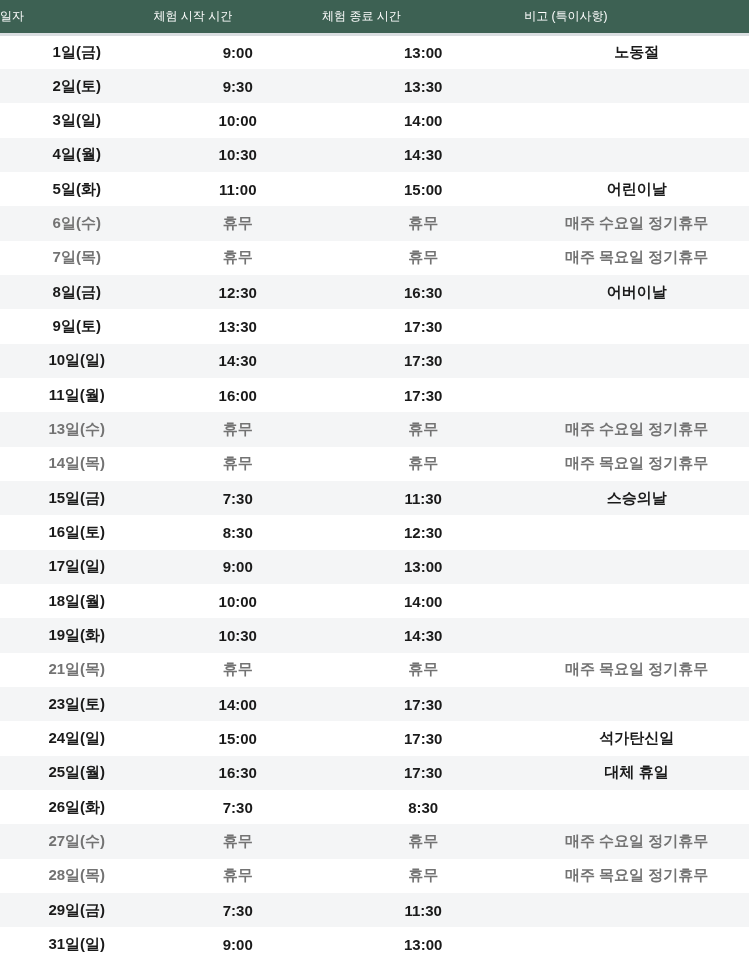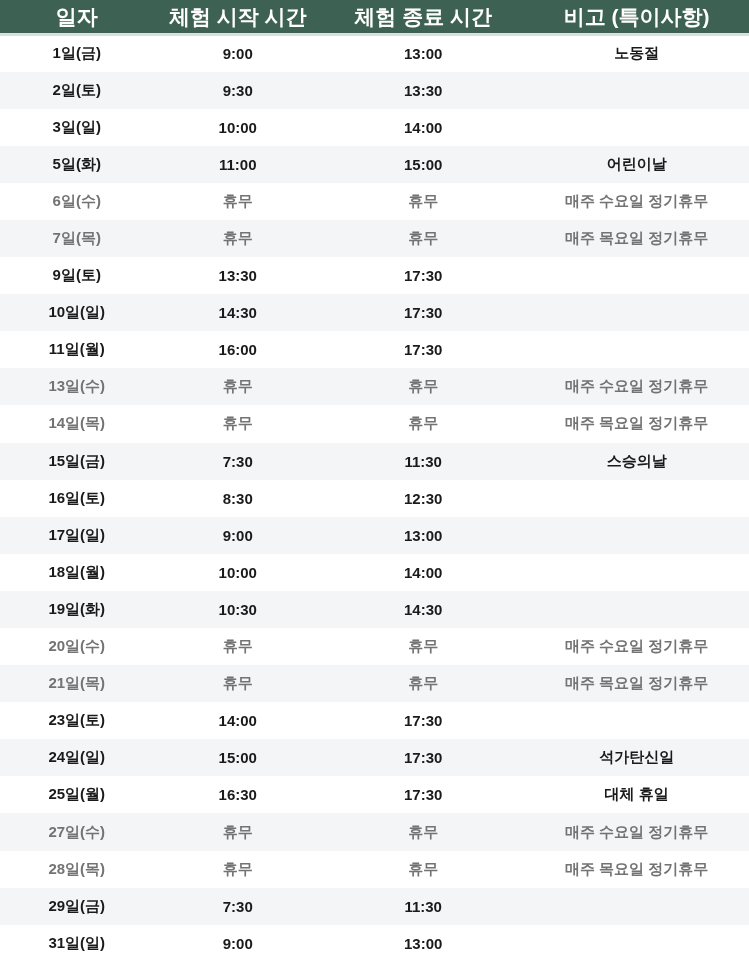--- a/index.html
+++ b/index.html
@@ -20,24 +20,24 @@
     table-layout: fixed;
   }
   col.c-date  { width: 20.5%; }
   col.c-start { width: 22.5%; }
   col.c-end   { width: 27%; }
   col.c-note  { width: 30%; }
 
   thead th {
     background: #3d6153;
     color: #ffffff;
-    font-weight: bold;
-    font-size: 21px;
+    font-weight: normal;
+    font-size: 12px;
     height: 33px;
-    text-align: center;
+    text-align: left;
     vertical-align: middle;
     padding: 0;
     border-bottom: 3px solid #dadee1;
   }
   tbody td {
     font-weight: bold;
     font-size: 15px;
     color: #1a1a1a;
     text-align: center;
     vertical-align: middle;
@@ -80,38 +80,50 @@
         <td>13:30</td>
         <td></td>
       </tr>
       <tr>
         <td>3일(일)</td>
         <td>10:00</td>
         <td>14:00</td>
         <td></td>
       </tr>
       <tr>
+        <td>4일(월)</td>
+        <td>10:30</td>
+        <td>14:30</td>
+        <td></td>
+      </tr>
+      <tr>
         <td>5일(화)</td>
         <td>11:00</td>
         <td>15:00</td>
         <td>어린이날</td>
       </tr>
       <tr class="closed">
         <td>6일(수)</td>
         <td>휴무</td>
         <td>휴무</td>
         <td>매주 수요일 정기휴무</td>
       </tr>
       <tr class="closed">
         <td>7일(목)</td>
         <td>휴무</td>
         <td>휴무</td>
         <td>매주 목요일 정기휴무</td>
       </tr>
       <tr>
+        <td>8일(금)</td>
+        <td>12:30</td>
+        <td>16:30</td>
+        <td>어버이날</td>
+      </tr>
+      <tr>
         <td>9일(토)</td>
         <td>13:30</td>
         <td>17:30</td>
         <td></td>
       </tr>
       <tr>
         <td>10일(일)</td>
         <td>14:30</td>
         <td>17:30</td>
         <td></td>
@@ -158,26 +170,20 @@
         <td>14:00</td>
         <td></td>
       </tr>
       <tr>
         <td>19일(화)</td>
         <td>10:30</td>
         <td>14:30</td>
         <td></td>
       </tr>
       <tr class="closed">
-        <td>20일(수)</td>
-        <td>휴무</td>
-        <td>휴무</td>
-        <td>매주 수요일 정기휴무</td>
-      </tr>
-      <tr class="closed">
         <td>21일(목)</td>
         <td>휴무</td>
         <td>휴무</td>
         <td>매주 목요일 정기휴무</td>
       </tr>
       <tr>
         <td>23일(토)</td>
         <td>14:00</td>
         <td>17:30</td>
         <td></td>
@@ -186,20 +192,26 @@
         <td>24일(일)</td>
         <td>15:00</td>
         <td>17:30</td>
         <td>석가탄신일</td>
       </tr>
       <tr>
         <td>25일(월)</td>
         <td>16:30</td>
         <td>17:30</td>
         <td>대체 휴일</td>
+      </tr>
+      <tr>
+        <td>26일(화)</td>
+        <td>7:30</td>
+        <td>8:30</td>
+        <td></td>
       </tr>
       <tr class="closed">
         <td>27일(수)</td>
         <td>휴무</td>
         <td>휴무</td>
         <td>매주 수요일 정기휴무</td>
       </tr>
       <tr class="closed">
         <td>28일(목)</td>
         <td>휴무</td>

